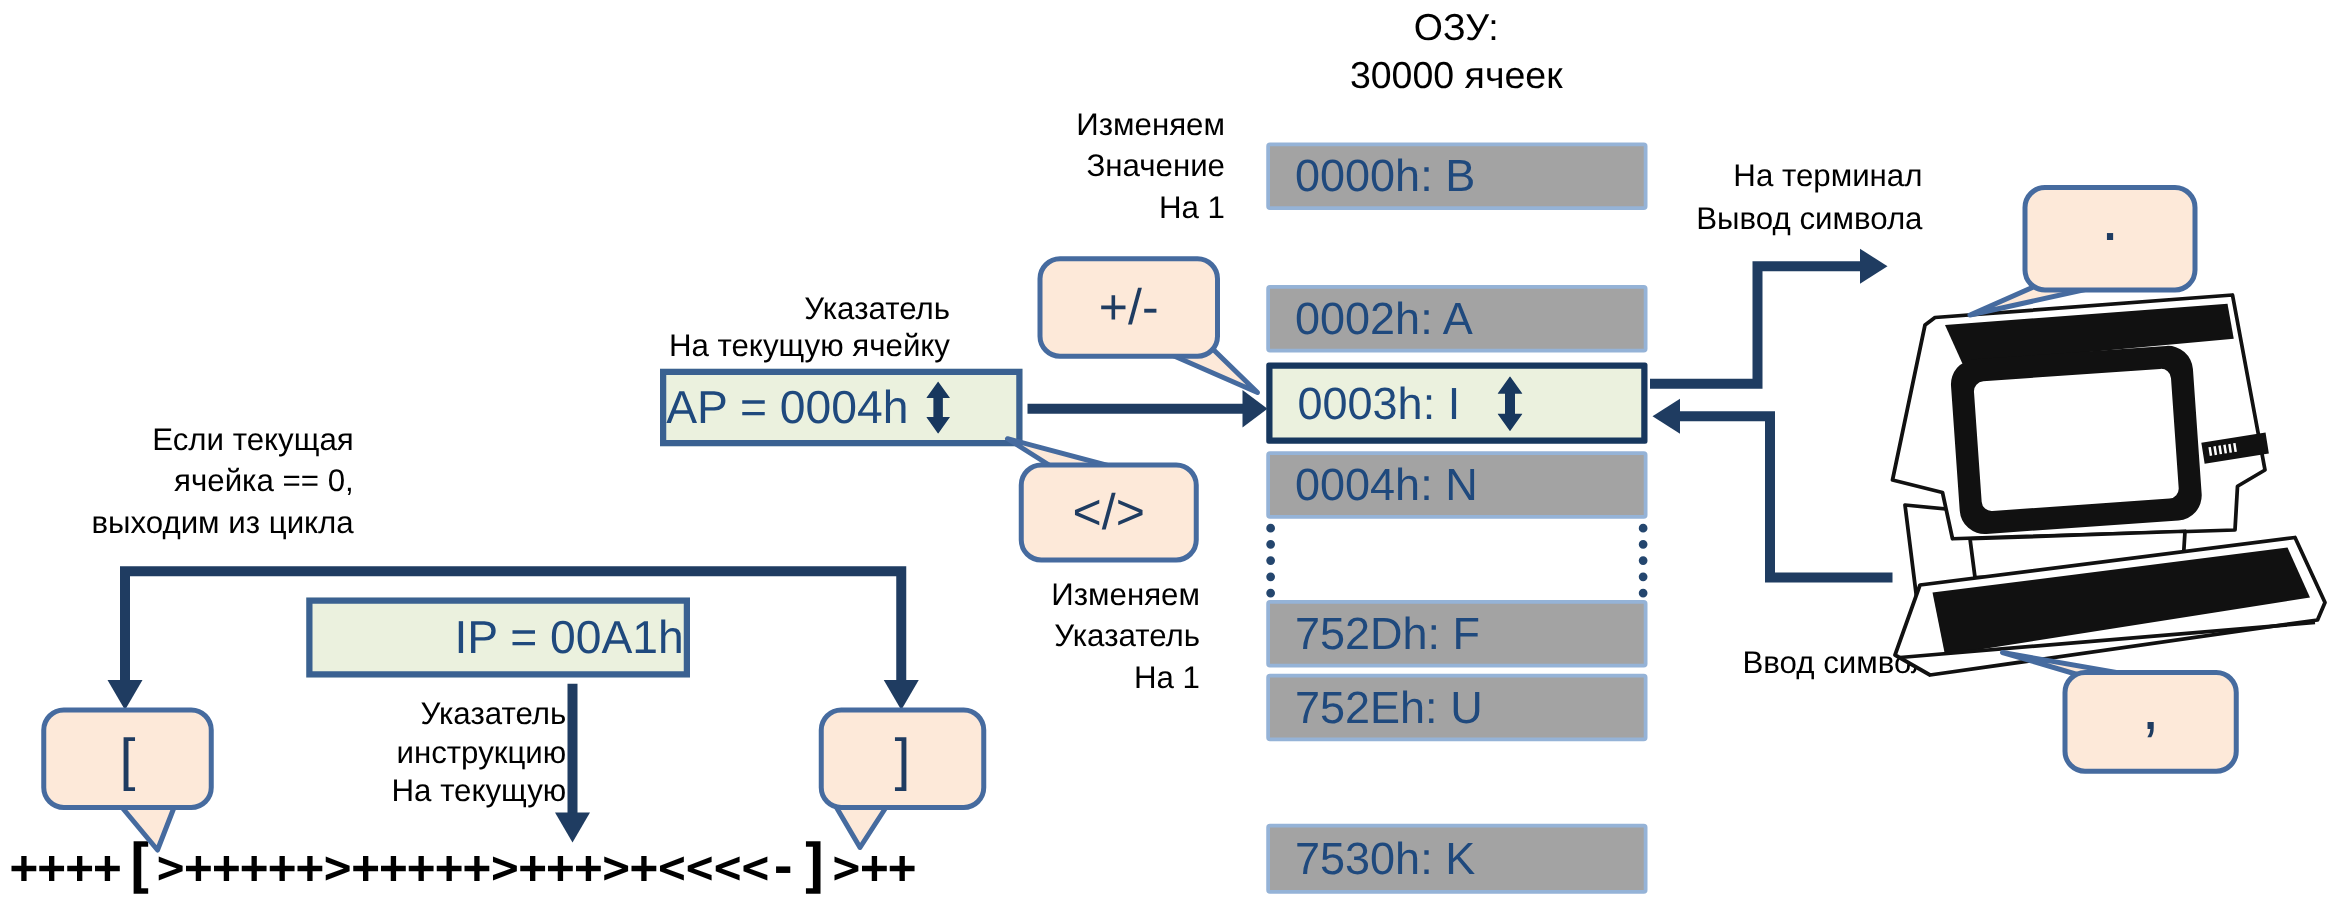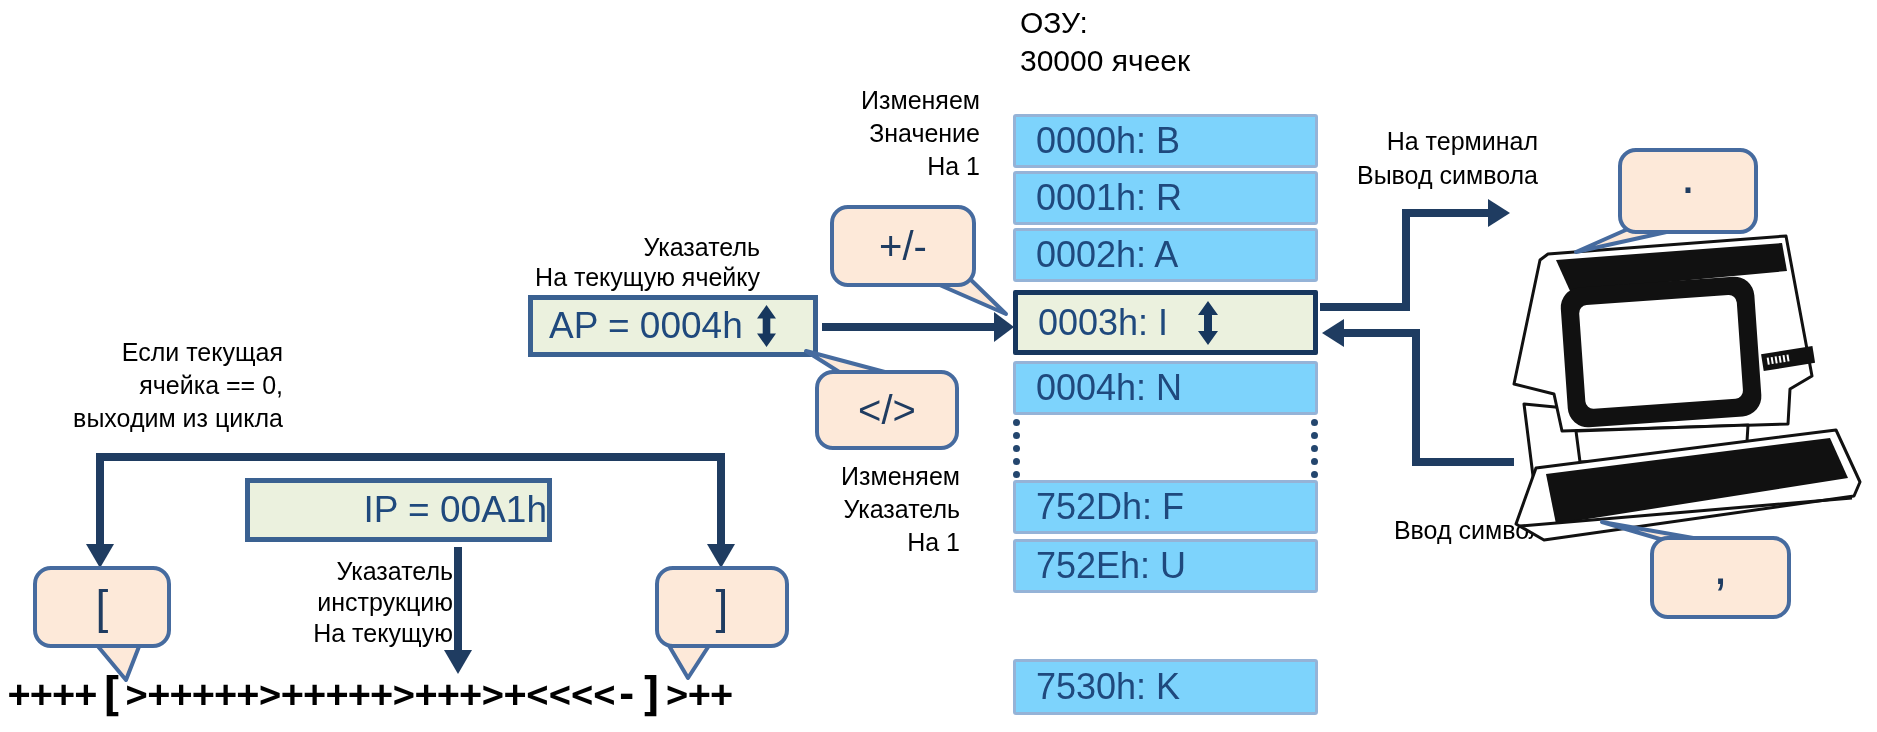--- a/index.html
+++ b/index.html
@@ -1,24 +1,24 @@
 <!DOCTYPE html>
 <html><head>
 <meta charset="utf-8">
 <style>
   html,body{margin:0;padding:0;background:#fff;}
   .canvas{position:relative;width:1877px;height:732px;background:#fff;overflow:hidden;
           font-family:"Liberation Sans",sans-serif;}
   .lbl{position:absolute;color:#000;font-size:25px;line-height:33px;text-align:right;}
   .lbl span{display:block;}
-  .ram-title{position:absolute;left:1020px;top:4px;width:290px;text-align:left;
+  .ram-title{position:absolute;left:1020px;top:4px;width:290px;text-align:center;
              color:#000;font-size:30px;line-height:38px;}
   .ram-title span{display:block;}
   .cell{position:absolute;left:1013px;width:305px;height:54px;box-sizing:border-box;
-        background:#7dd3fc;border:3px solid #95b3d7;border-radius:3px;
+        background:#a3a3a3;border:3px solid #95b3d7;border-radius:3px;
         display:flex;align-items:center;padding-left:20px;
         color:#1f497d;font-size:36px;}
   .cell.hl{background:#ebf1de;border:5px solid #17375e;border-radius:2px;}
   .ram-gap{position:absolute;left:1013px;top:419px;width:305px;height:59px;box-sizing:border-box;
            border-left:7px dotted #24466e;border-right:7px dotted #24466e;background:#fff;}
   .ptr-box{position:absolute;box-sizing:border-box;background:#ebf1de;border:5px solid #3a6191;
            display:flex;align-items:center;color:#1f497d;font-size:37px;}
   .updown{display:inline-block;line-height:0;}
   .bubble{position:absolute;box-sizing:border-box;background:#fde9d9;border:4px solid #466b9f;
           border-radius:18px;display:flex;align-items:center;justify-content:center;
@@ -59,23 +59,20 @@
   </svg>
 
   <div class="ram-title">
     <span>ОЗУ:</span>
     <span>30000 ячеек</span>
   </div>
 
   <div class="cell" style="top:114px">
       <span>0000h: B</span>
     </div>
-  <div class="cell" style="top:171px">
-      <span>0001h: R</span>
-    </div>
   <div class="cell" style="top:228px">
       <span>0002h: A</span>
     </div>
   <div class="cell hl" style="top:290px;height:65px">
     <span>0003h: I</span>
     <span class="updown" style="margin-left:30px">
       <svg width="20" height="44" viewBox="0 0 20 44">
           <polygon points="10,0 20,14 14,14 14,30 20,30 10,44 0,30 6,30 6,14 0,14" fill="#17375e"></polygon>
         </svg>
     </span>
@@ -87,21 +84,21 @@
   <div class="cell" style="top:480px">
       <span>752Dh: F</span>
     </div>
   <div class="cell" style="top:539px">
       <span>752Eh: U</span>
     </div>
   <div class="cell" style="top:659px;height:56px">
       <span>7530h: K</span>
     </div>
 
-  <div class="ptr-box" style="left:528px;top:295px;width:290px;height:62px;padding-left:16px">
+  <div class="ptr-box" style="left:528px;top:295px;width:290px;height:62px;">
     <span>AP = 0004h</span>
     <span class="updown" style="margin-left:14px">
       <svg width="19" height="42" viewBox="0 0 20 44">
           <polygon points="10,0 20,14 14,14 14,30 20,30 10,44 0,30 6,30 6,14 0,14" fill="#17375e"></polygon>
         </svg>
     </span>
   </div>
 
   <div class="ptr-box" style="left:245px;top:478px;width:307px;height:64px;justify-content:flex-end">
     <span>IP = 00A1h</span>

